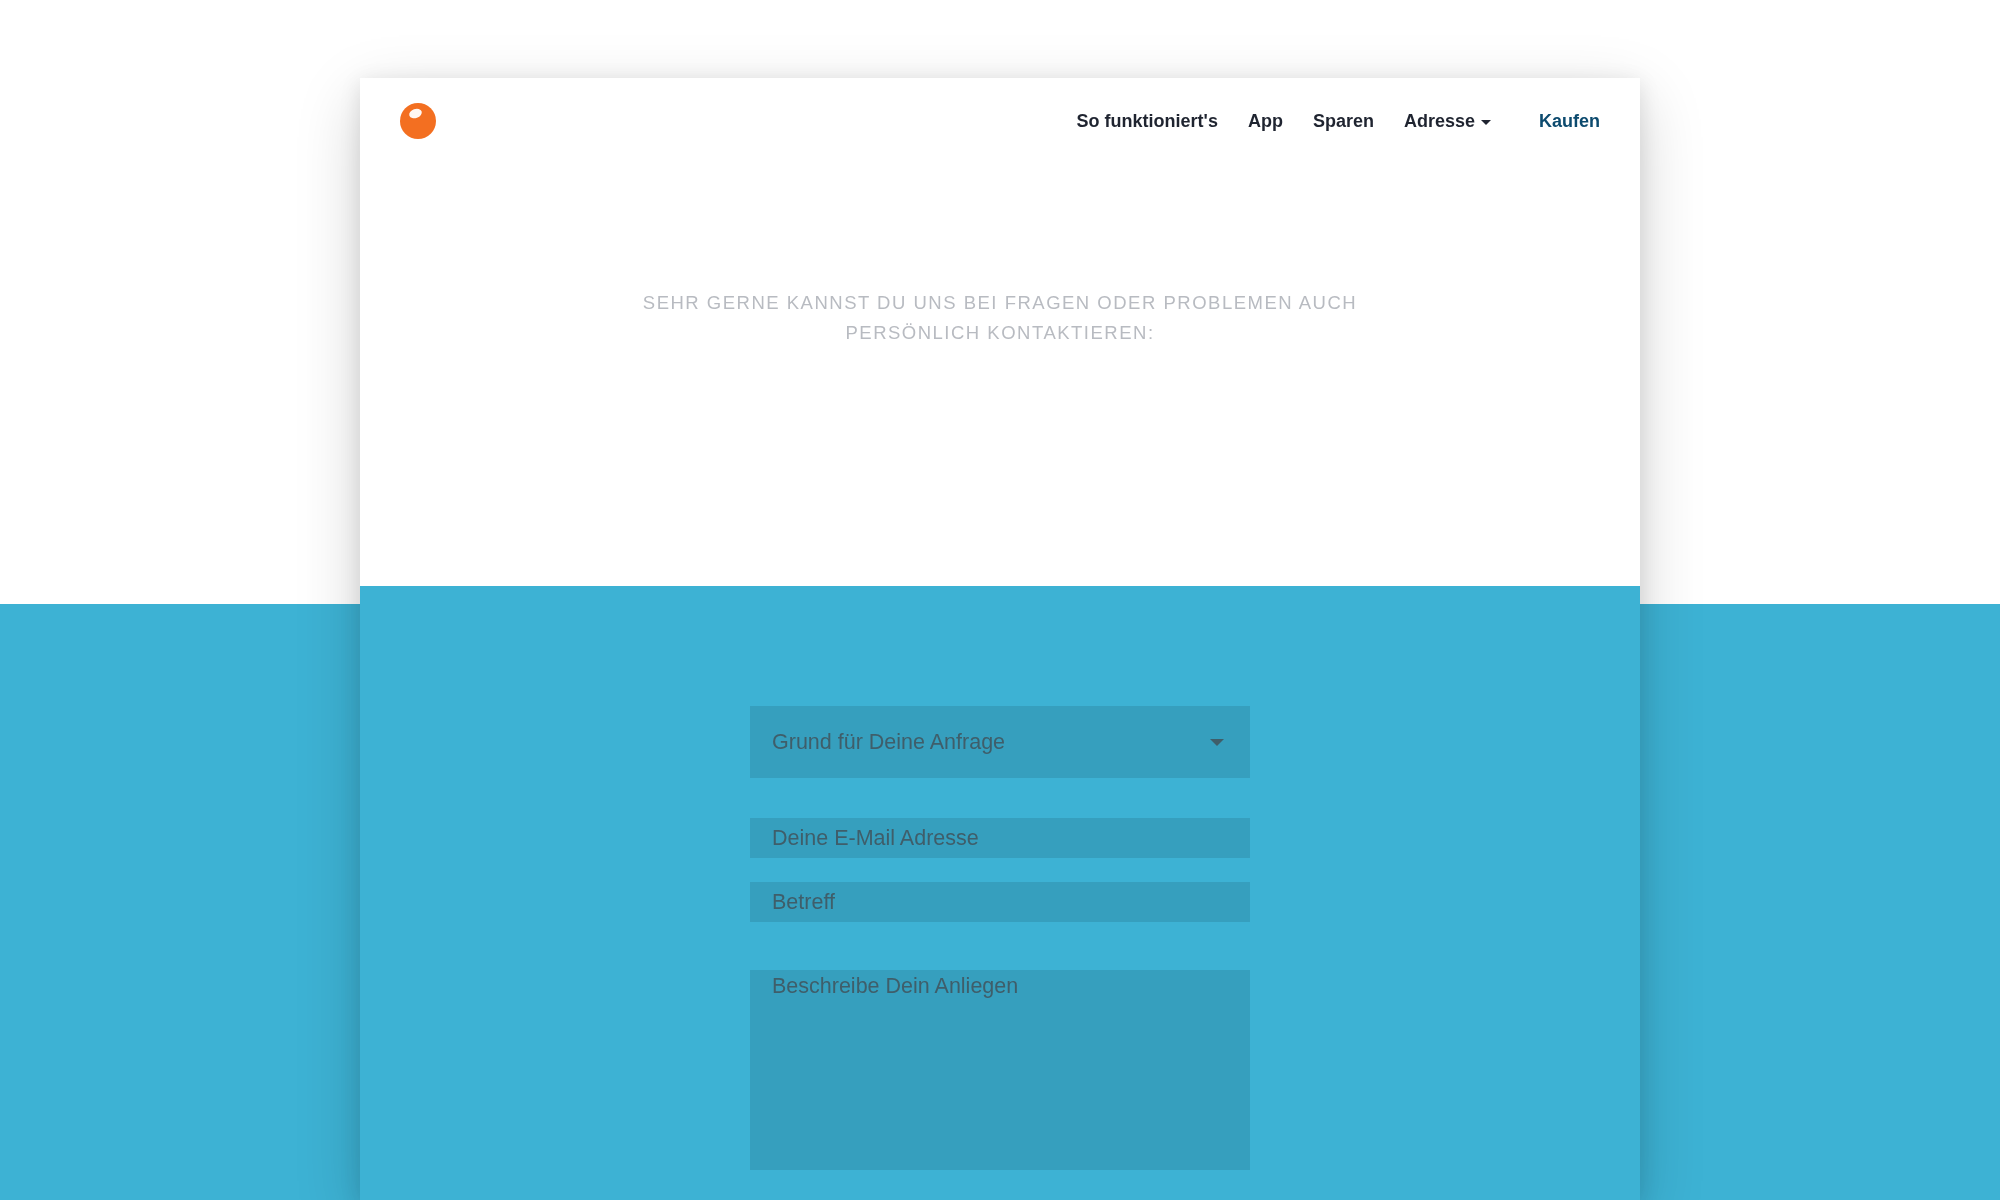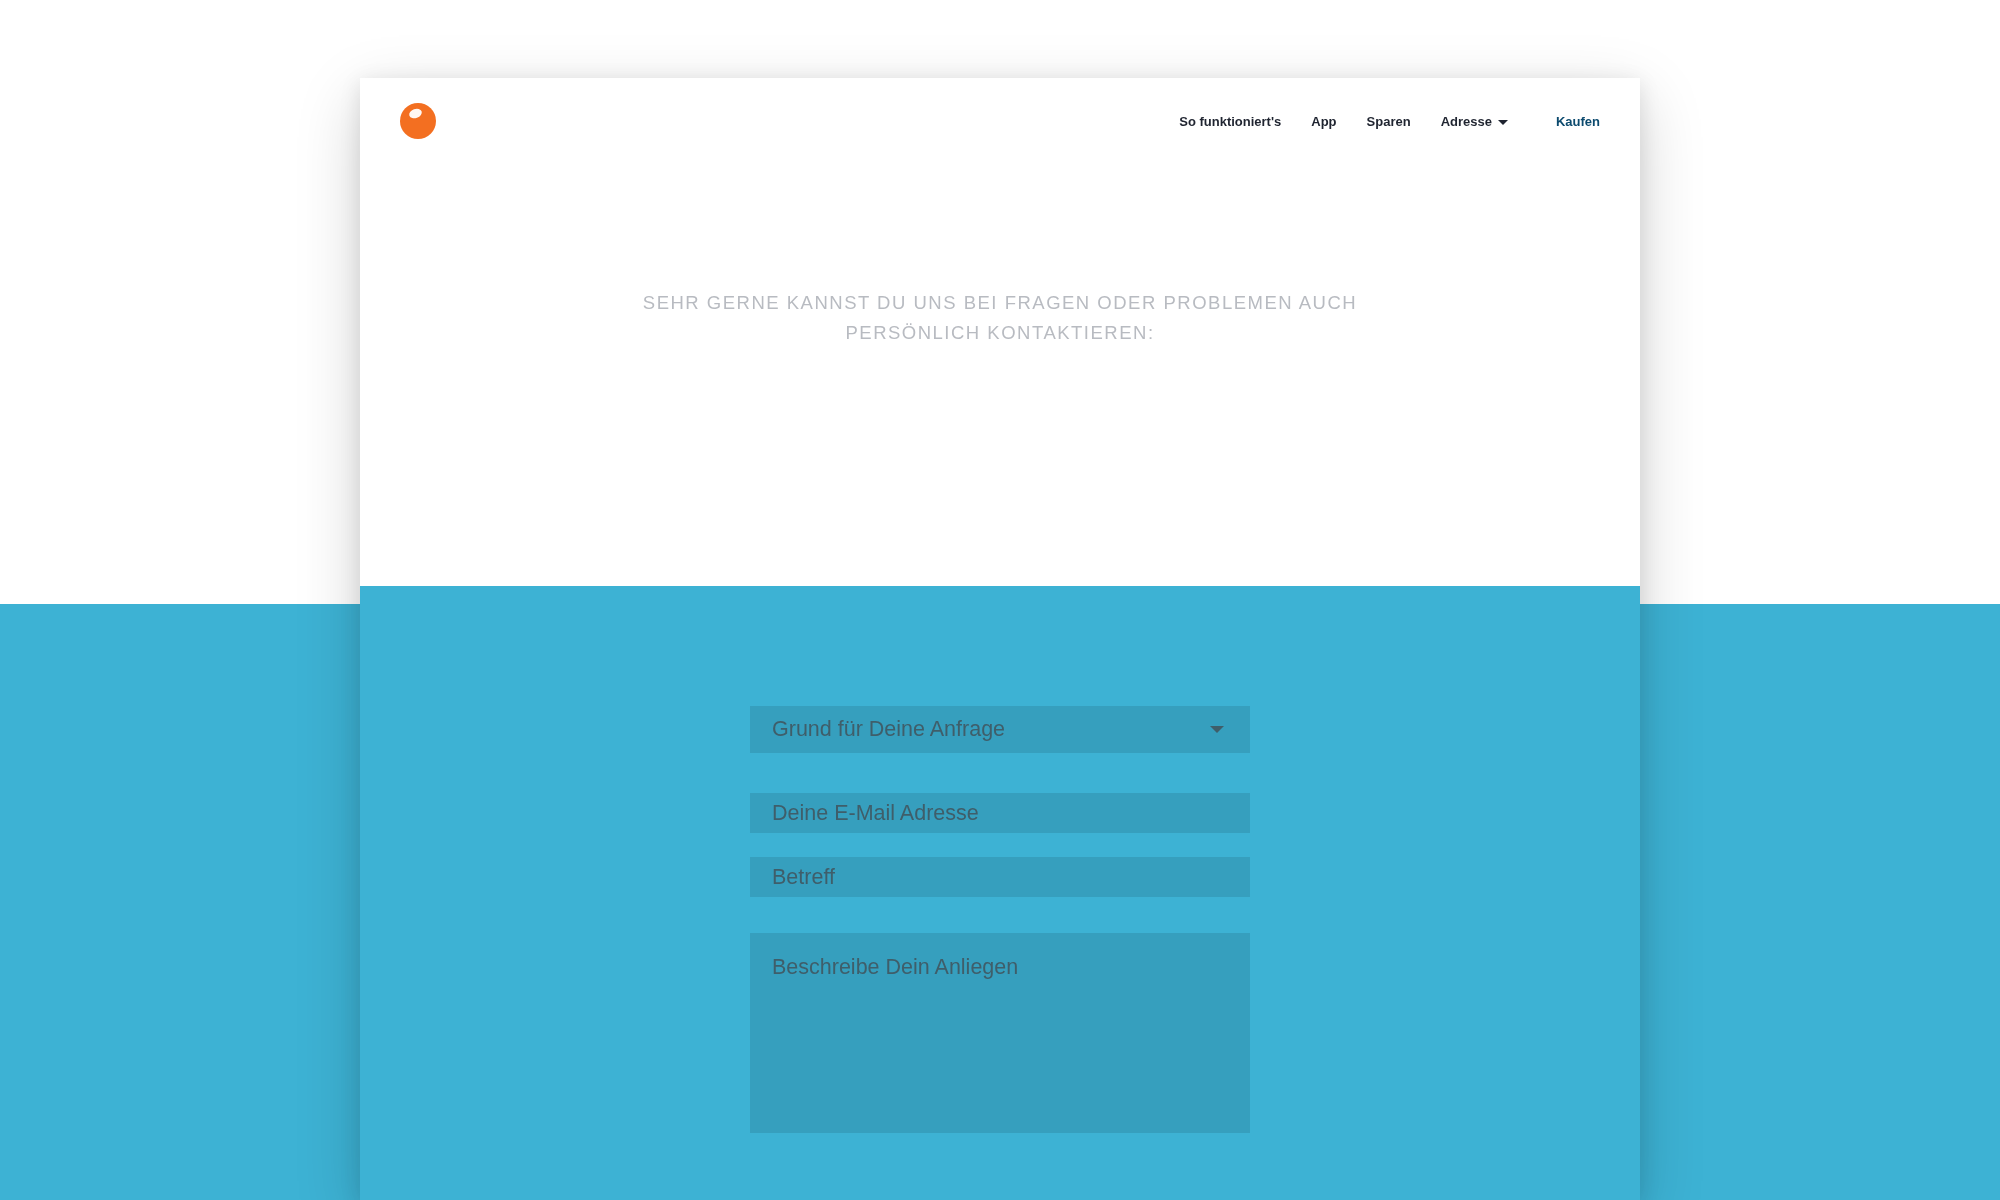--- a/index.html
+++ b/index.html
@@ -63,21 +63,21 @@
     }
     .nav-spacer {
       flex: 1;
     }
     .nav-links {
       display: flex;
       align-items: center;
       gap: 30px;
     }
     .nav-link {
-      font-size: 13px;
+      font-size: 18px;
       font-weight: 700;
       color: #1f2430;
       cursor: pointer;
       display: flex;
       align-items: center;
       gap: 6px;
     }
     .nav-link.muted {
       color: #0c4a6e;
       font-weight: 700;
@@ -129,21 +129,21 @@
       width: 100%;
       background: rgba(0,0,0,0.10);
       border: none;
       outline: none;
       color: #3f5e6a;
       font-size: 21.5px;
       font-family: inherit;
       padding: 0 22px;
     }
     .select-field {
-      height: 47px;
+      height: 72px;
       display: flex;
       align-items: center;
       justify-content: space-between;
       cursor: pointer;
       margin-bottom: 40px;
     }
     .select-field .label {
       color: #3f5e6a;
       font-size: 21.5px;
     }
@@ -154,23 +154,23 @@
       border-right: 7px solid transparent;
       border-top: 7px solid #3f5e6a;
       margin-right: 4px;
     }
     .input-field {
       height: 40px;
       margin-bottom: 24px;
     }
     .textarea-field {
       height: 200px;
-      padding-top: 22px;
+      padding-top: 4px;
       resize: none;
-      margin-top: 12px;
+      margin-top: 24px;
     }
     .input-field::placeholder,
     .textarea-field::placeholder {
       color: #3f5e6a;
       opacity: 1;
     }
   </style>
 </head>
 <body>
 

